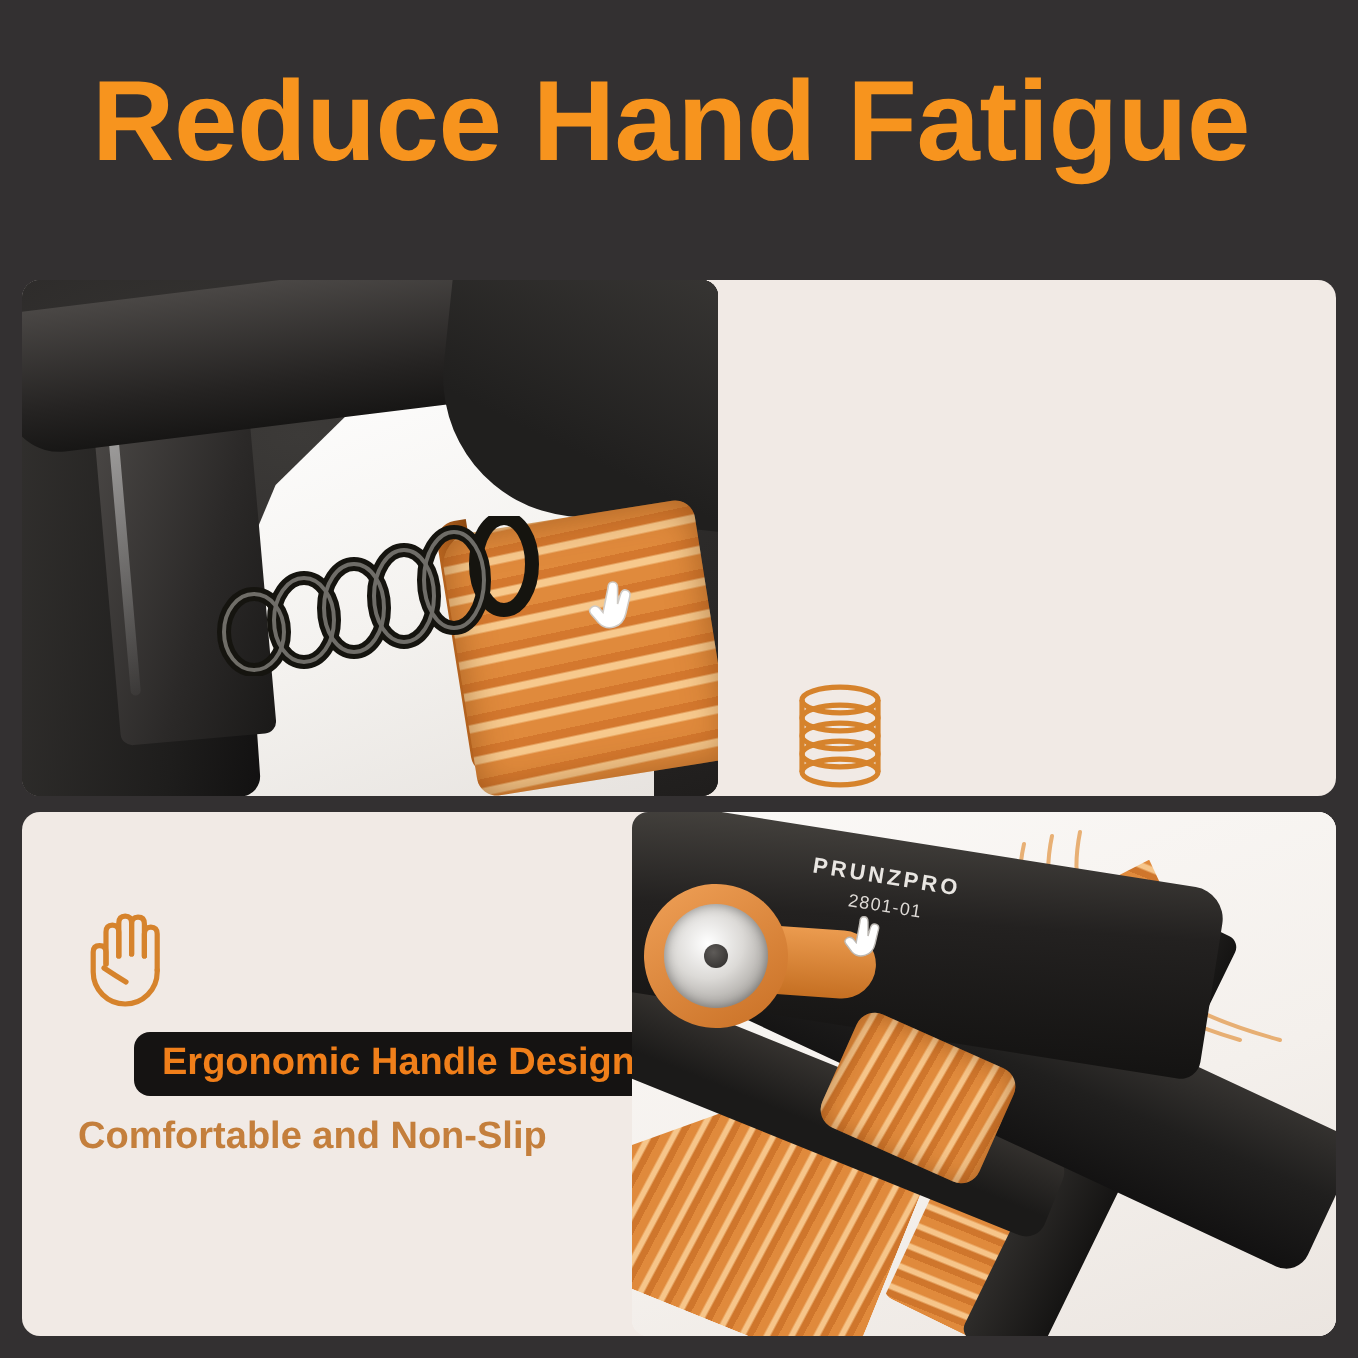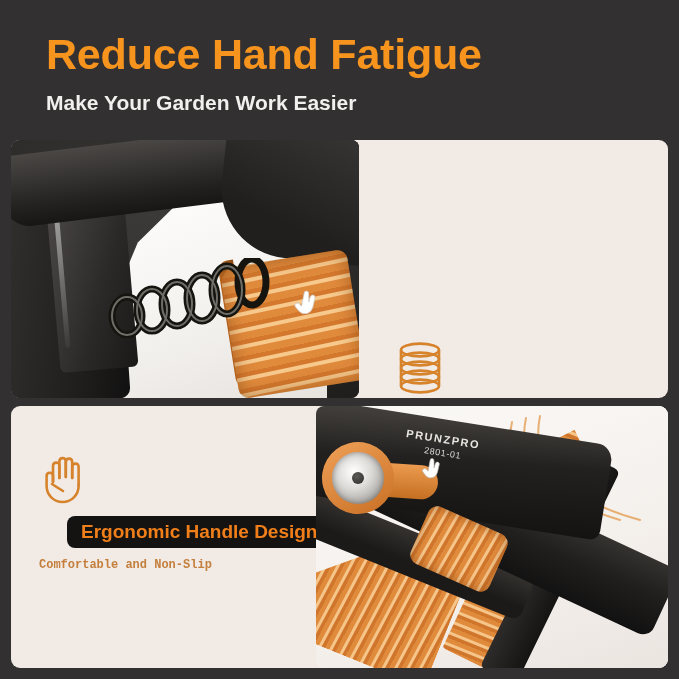--- a/index.html
+++ b/index.html
@@ -25,21 +25,21 @@
     position: absolute;
     left: 0;
     top: 0;
     width: 679px;
     height: 132px;
   }
   .headline {
     position: absolute;
     left: 46px;
     top: 33px;
-    font-size: 43px;
+    font-size: 57px;
     font-weight: bold;
     letter-spacing: -0.2px;
     color: #f7941e;
     white-space: nowrap;
     line-height: 1;
   }
   .subhead {
     position: absolute;
     left: 46px;
     top: 92px;
@@ -412,35 +412,33 @@
     font-weight: bold;
     padding: 6px 14px 7px 14px;
     border-radius: 8px;
     white-space: nowrap;
     line-height: 1;
     margin-left: 28px;
   }
   .feat-sub {
     margin-top: 11px;
     color: #c47f3c;
-    font-size: 12px;
+    font-size: 19px;
     font-weight: bold;
     white-space: nowrap;
     line-height: 1;
-    font-family: Liberation Mono, monospace;
   }
 </style>
 </head>
 <body>
 
 <div class="stage">
 
   <div class="header">
     <div class="headline">Reduce Hand Fatigue</div>
-    <div class="subhead">Make Your Garden Work Easier</div>
   </div>
 
   <div class="panel panel-top">
 
     <div class="photo photo-spring">
       <div class="sp-bg"></div>
       <div class="sp-white"></div>
       <div class="sp-leftjaw"></div>
       <div class="sp-leftjaw2"></div>
       <div class="sp-leftjaw-hl"></div>

